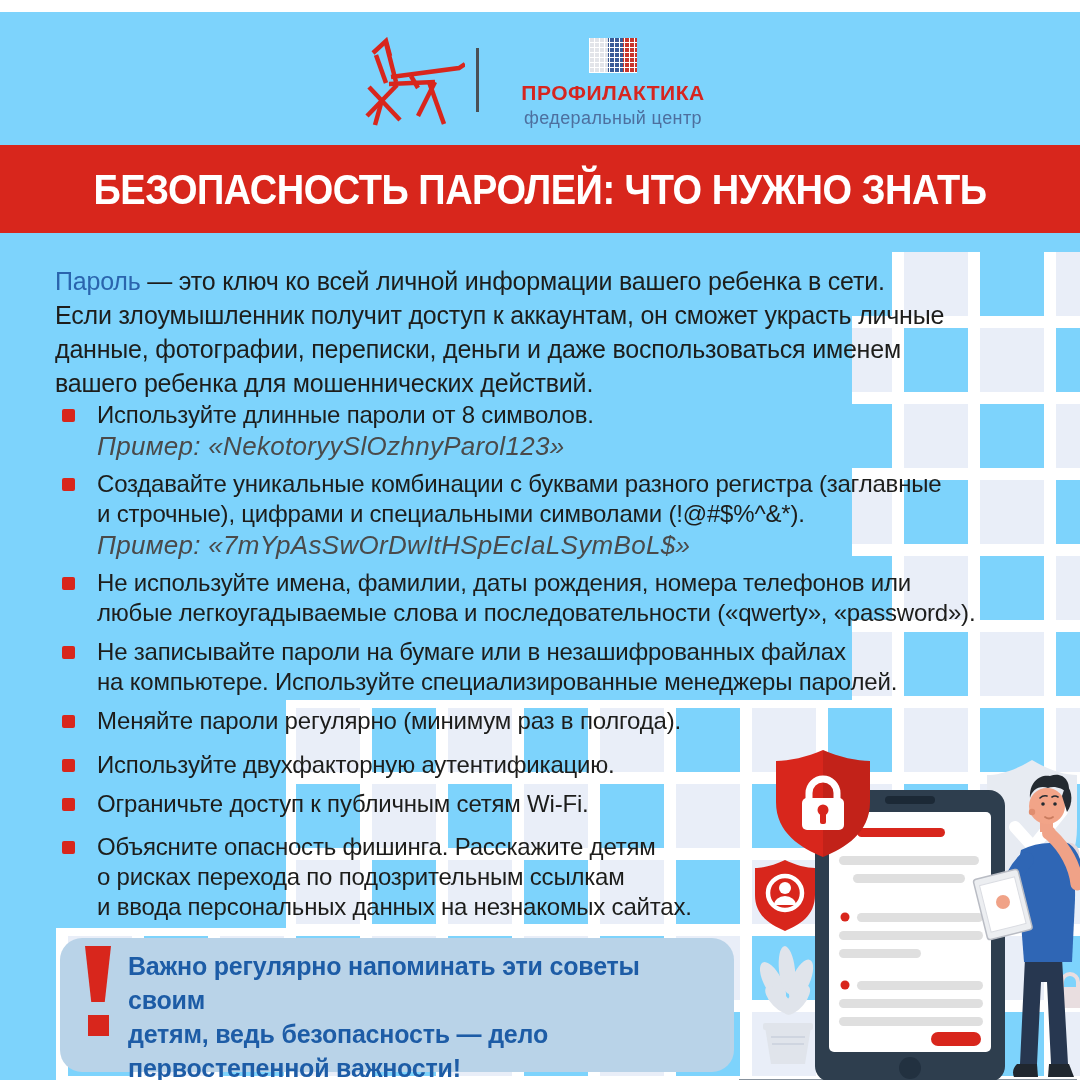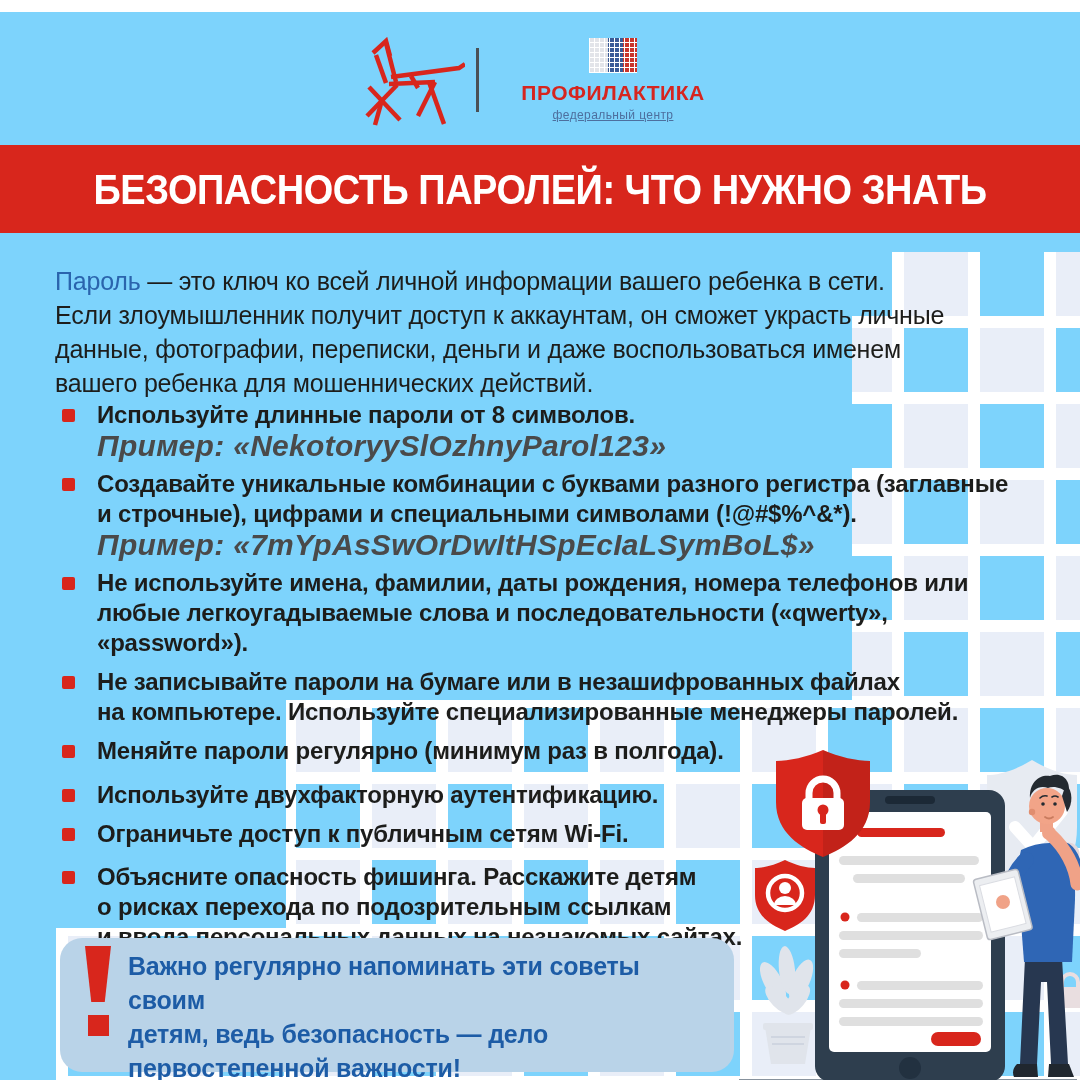--- a/index.html
+++ b/index.html
@@ -14,21 +14,21 @@
   .hdr-divider{position:absolute;left:476px;top:36px;width:3px;height:64px;background:#4a5055;}
   .brand{position:absolute;left:513px;top:22px;width:200px;text-align:center;}
   .pixelgrid{
     width:48px;height:35px;margin:4px auto 8px auto;
     background-image:
       repeating-linear-gradient(0deg,#fff 0 1px,rgba(0,0,0,0) 1px 5px),
       repeating-linear-gradient(90deg,#fff 0 1px,rgba(0,0,0,0) 1px 5px),
       linear-gradient(90deg,#e2e4e9 0 40%,#3a5a96 40% 70%,#c9352b 70% 100%);
   }
   .brand-title{font-size:21px;font-weight:800;letter-spacing:.5px;color:#d6251f;}
-  .brand-sub{font-size:12px;color:#4d6f9e;margin-top:3px;letter-spacing:.4px;text-decoration:underline;}
+  .brand-sub{font-size:18px;color:#4d6f9e;margin-top:3px;letter-spacing:.4px;}
   
   .banner{
     position:absolute;left:0;top:133px;width:100%;height:88px;background:#d8261c;
     display:flex;align-items:center;justify-content:center;
   }
   .banner h1{
     margin:0;color:#ffffff;font-size:38px;font-weight:800;letter-spacing:-.5px;
     white-space:nowrap;transform:scaleY(1.12);
   }
   
@@ -43,22 +43,22 @@
   }
   
   main{position:absolute;left:55px;top:252px;right:36px;z-index:2;}
   .intro{margin:0;font-size:25px;font-weight:400;line-height:34px;white-space:pre-line;letter-spacing:-.2px;}
   .intro .lead{color:#2a64ad;}
   ul.tips{list-style:none;margin:0;padding:0;}
   ul.tips li{position:relative;padding-left:42px;margin:0 0 9px 0;}
   ul.tips li:nth-child(5){margin-bottom:14px;}
   ul.tips li:nth-child(7){margin-bottom:13px;}
   .bullet{position:absolute;left:7px;top:9px;width:13px;height:13px;background:#d8261c;border-radius:2px;}
-  .tip-text{margin:0;font-size:24px;line-height:30px;white-space:pre-line;letter-spacing:-.2px;font-weight:bold;}
-  .tip-example{margin:2px 0 0 0;font-size:30px;line-height:28px;font-style:italic;color:#4a4a4a;letter-spacing:.3px;font-weight:bold;}
+  .tip-text{margin:0;font-size:24px;line-height:30px;white-space:pre-line;letter-spacing:-.2px;}
+  .tip-example{margin:2px 0 0 0;font-size:26px;line-height:28px;font-style:italic;color:#4a4a4a;letter-spacing:.3px;}
   
   .callout{
     position:absolute;left:60px;top:926px;width:674px;height:134px;z-index:3;
     background:#b9d3e8;border-radius:22px;
   }
   .excl{position:absolute;left:25px;top:8px;width:28px;height:100px;}
   .excl-bar{width:26px;height:56px;background:#d8261c;clip-path:polygon(0 0,100% 0,76% 100%,24% 100%);}
   .excl-dot{width:21px;height:21px;background:#d8261c;margin:13px 0 0 3px;}
   .callout p{
     margin:0;padding:11px 20px 0 68px;font-size:25px;font-weight:700;line-height:34px;

